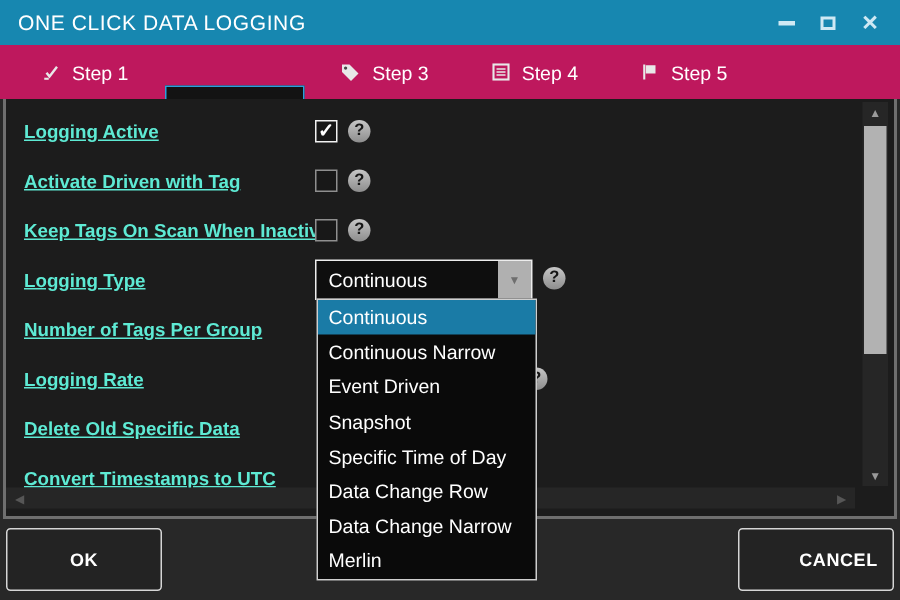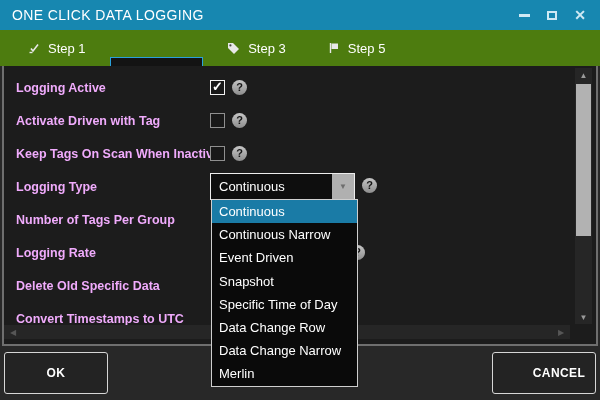--- a/index.html
+++ b/index.html
@@ -11,28 +11,28 @@
   }
   
   .titlebar{position:absolute;left:0;top:0;width:600px;height:30px;background:#1787b0;display:flex;align-items:center;}
   .title{color:#fff;font-size:14px;padding-left:12px;letter-spacing:.4px;}
   .win-controls{position:absolute;right:6px;top:0;height:30px;display:flex;align-items:center;}
   .wc{width:28px;height:30px;display:flex;align-items:center;justify-content:center;cursor:default;}
   .min-bar{display:block;width:11px;height:3px;background:#cfe9f4;}
   .max-box{display:block;width:10px;height:9px;border:2px solid #cfe9f4;}
   .close-x{color:#cfe9f4;font-size:14px;font-weight:bold;line-height:1;}
   
-  .tabbar{position:absolute;left:0;top:30px;width:600px;height:36px;background:#4d7c0f;display:flex;align-items:center;padding-left:10px;gap:6px;}
+  .tabbar{position:absolute;left:0;top:30px;width:600px;height:36px;background:#be185d;display:flex;align-items:center;padding-left:10px;gap:6px;}
   .tab{height:29px;display:flex;align-items:center;gap:8px;padding:0 17px;color:#fff;font-size:13px;border:1px solid transparent;cursor:default;}
   .tab.active{background:#131313;border-color:#2aa0dc;height:31px;margin-top:48px;}
   .tab svg{display:block;}
   
   .content{position:absolute;left:2px;top:66px;width:596px;height:280px;background:#1c1c1c;border:2px solid #6f6f6f;border-top:none;}
   .row{position:absolute;left:0;width:100%;height:32px;}
-  .lbl{position:absolute;left:12px;top:0;line-height:32px;font-size:12.5px;font-weight:600;color:#f0abfc;white-space:nowrap;}
+  .lbl{position:absolute;left:12px;top:0;line-height:32px;font-size:12.5px;font-weight:600;color:#5eead4;white-space:nowrap;text-decoration:underline;}
   .cb{position:absolute;left:206px;top:8px;width:15px;height:15px;border:1px solid #8f8f8f;background:#181818;display:flex;align-items:center;justify-content:center;}
   .cb.checked{border-color:#f2f2f2;}
   .tick{color:#fff;font-size:13px;font-weight:bold;line-height:1;transform:translateY(-1px);}
   .help{position:absolute;top:8px;width:15px;height:15px;border-radius:50%;
     background:linear-gradient(#c6c6c6,#8d8d8d);color:#161616;font-size:11px;font-weight:bold;
     display:flex;align-items:center;justify-content:center;line-height:1;}
   .help.h-cb{left:228px;}
   .help.h-combo{left:358px;top:7px;}
   .help.h-rate{left:346px;}
   .combo{position:absolute;left:206px;top:2px;width:145px;height:27px;border:1px solid #ededed;background:#0e0e0e;display:flex;cursor:default;}
@@ -96,20 +96,27 @@
     </div>
     <div class="tab">
       <svg width="13" height="13" viewBox="0 0 13 13">
           <path d="M1 1 H6 L12 7 L7 12 L1 6 Z" fill="#e8e8e8"></path>
           <circle cx="3.4" cy="3.4" r="1.1" fill="#464646"></circle>
         </svg>
       <span>Step 3</span>
     </div>
     <div class="tab">
       <svg width="12" height="12" viewBox="0 0 12 12">
+          <rect x="1" y="1" width="10" height="10" fill="none" stroke="#e8e8e8" stroke-width="1.4"></rect>
+          <path d="M3 4 H9 M3 6 H9 M3 8 H9" stroke="#e8e8e8" stroke-width="1.1"></path>
+        </svg>
+      <span>Step 4</span>
+    </div>
+    <div class="tab">
+      <svg width="12" height="12" viewBox="0 0 12 12">
           <path d="M2.5 1 V11" stroke="#e8e8e8" stroke-width="1.4"></path>
           <path d="M3.5 1.5 H10 V7 H3.5 Z" fill="#e8e8e8"></path>
         </svg>
       <span>Step 5</span>
     </div>
   </div>
 
   <div class="content">
 
     <div class="row" style="top:6px">

